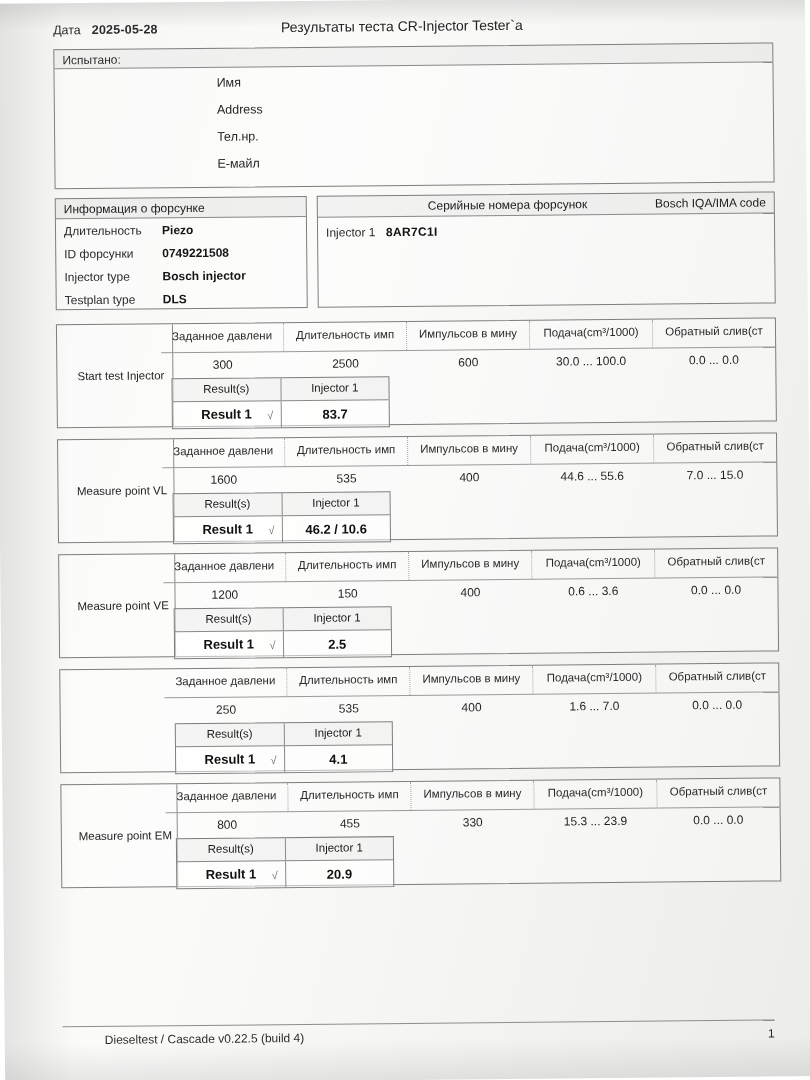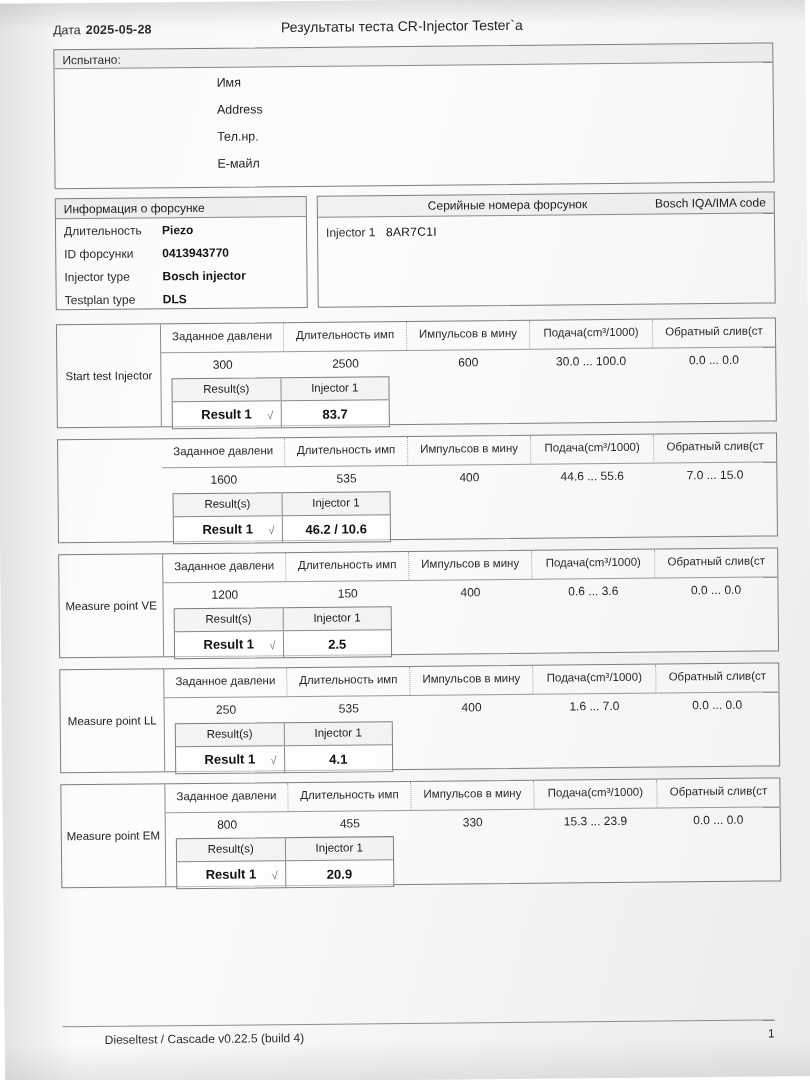--- a/index.html
+++ b/index.html
@@ -57,21 +57,21 @@
     height: 22px;
   }
   .date-block {
     position: absolute;
     left: 0;
     top: 2px;
     font-size: 12.5px;
     color: #2a2a2a;
   }
   .date-label { font-weight: 400; }
-  .date-value { font-weight: bold; margin-left: 5px; letter-spacing: 0.2px; text-align: right; }
+  .date-value { font-weight: bold; margin-left: 11px; letter-spacing: 0.2px; text-align: right; }
   .doc-title {
     position: absolute;
     left: 228px;
     top: 0px;
     font-size: 14px;
     color: #232323;
     white-space: nowrap;
   }
 
   
@@ -160,31 +160,31 @@
     position: absolute;
     right: 8px;
     top: 3px;
   }
   .serial-row {
     display: flex;
     padding: 8px 0 0 8px;
     font-size: 12px;
   }
   .serial-name { width: 60px; color: #2b2b2b; }
-  .serial-value { font-weight: normal; color: #111; letter-spacing: 0.3px; }
+  .serial-value { font-weight: bold; color: #111; letter-spacing: 0.3px; }
 
   
   .test-block {
     margin-top: 11px;
     position: relative;
     height: 104px;
   }
   .test-name {
     position: absolute;
-    left: 0;
+    left: 12px;
     top: 0;
     width: 104px;
     height: 100%;
     display: flex;
     align-items: center;
     justify-content: center;
     text-align: center;
     font-size: 11.5px;
     color: #1f1f1f;
     border-right: 1px solid #8a8a8a;
@@ -342,21 +342,21 @@
     <div class="mid-row">
 
       <div class="box info-box">
         <div class="info-head">Информация о форсунке</div>
         <div class="info-line">
           <span class="info-key">Длительность</span>
           <span class="info-val">Piezo</span>
         </div>
         <div class="info-line">
           <span class="info-key">ID форсунки</span>
-          <span class="info-val">0413943770</span>
+          <span class="info-val">0749221508</span>
         </div>
         <div class="info-line">
           <span class="info-key">Injector type</span>
           <span class="info-val">Bosch injector</span>
         </div>
         <div class="info-line">
           <span class="info-key">Testplan type</span>
           <span class="info-val">DLS</span>
         </div>
       </div>
@@ -400,20 +400,21 @@
               <span>Result 1</span>
               <span class="check">√</span>
             </div>
             <div class="result-value">83.7</div>
           </div>
         </div>
       </div>
     </div>
 
     <div class="box test-block">
+      <div class="test-name">Measure point VL</div>
       <div class="test-right">
         <div class="cols">
           <div class="col">Заданное давлени</div>
           <div class="col">Длительность имп</div>
           <div class="col">Импульсов в мину</div>
           <div class="col">Подача(cm³/1000)</div>
           <div class="col">Обратный слив(ст</div>
         </div>
         <div class="vals">
           <div class="val">1600</div>
@@ -465,21 +466,20 @@
               <span>Result 1</span>
               <span class="check">√</span>
             </div>
             <div class="result-value">2.5</div>
           </div>
         </div>
       </div>
     </div>
 
     <div class="box test-block">
-      <div class="test-name">Measure point LL</div>
       <div class="test-right">
         <div class="cols">
           <div class="col">Заданное давлени</div>
           <div class="col">Длительность имп</div>
           <div class="col">Импульсов в мину</div>
           <div class="col">Подача(cm³/1000)</div>
           <div class="col">Обратный слив(ст</div>
         </div>
         <div class="vals">
           <div class="val">250</div>

